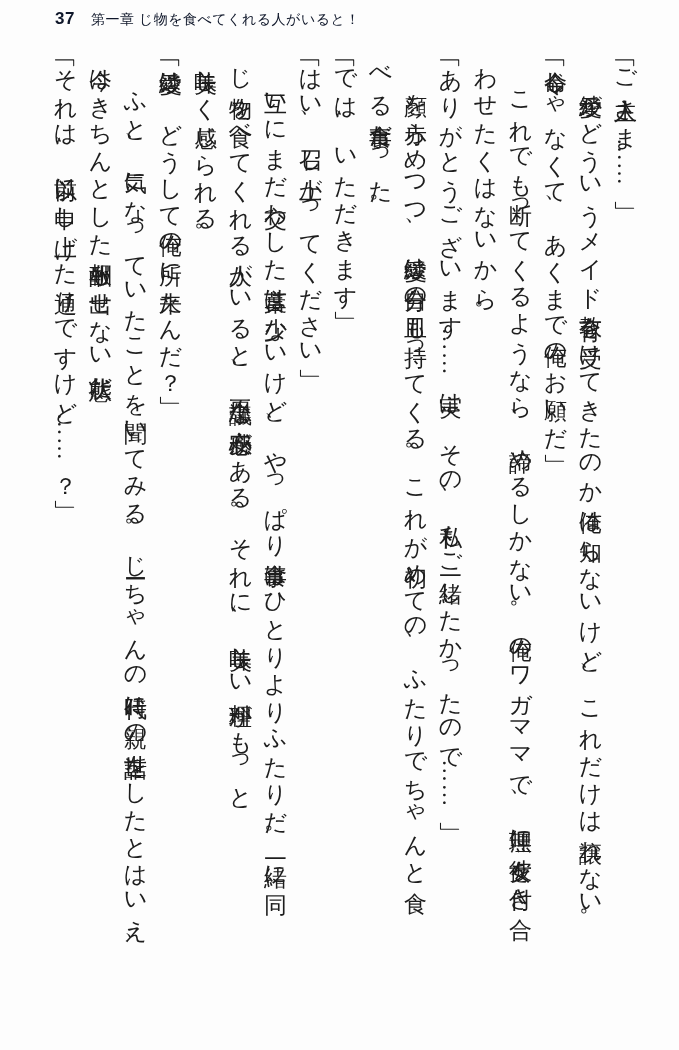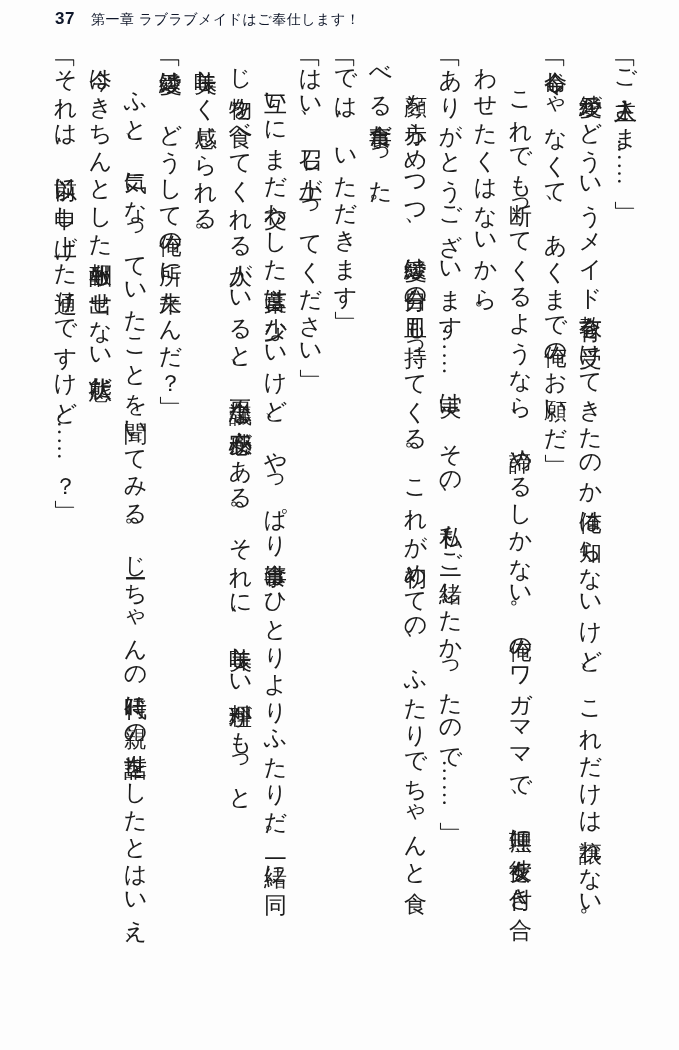--- a/index.html
+++ b/index.html
@@ -53,21 +53,21 @@
     padding: 0;
     line-height: 35px;       
     white-space: nowrap;     
   }
 </style>
 </head>
 <body>
 
 <header class="page-header">
   <span class="page-number">37</span>
-  <span class="chapter-title">第一章 ラブラブメイドはご奉仕します！</span>
+  <span class="chapter-title">第一章 じ物を食べてくれる人がいると！</span>
 </header>
 
 <main class="text-block">
   <p>「ご主人さま……」</p>
   <p>　綾愛がどういうメイド教育を受けてきたのか俺は知らないけど、これだけは譲れない。</p>
   <p>「命令じゃなくて、あくまで俺のお願いだ」</p>
   <p>　これでも断ってくるようなら、諦めるしかない。俺のワガママで、無理に彼女を付き合</p>
   <p>わせたくはないから。</p>
   <p>「ありがとうございます……実は、その、私もご一緒したかったので……」</p>
   <p>　顔を赤らめつつ、綾愛は自分の皿も持ってくる。これが初めての、ふたりでちゃんと食</p>

